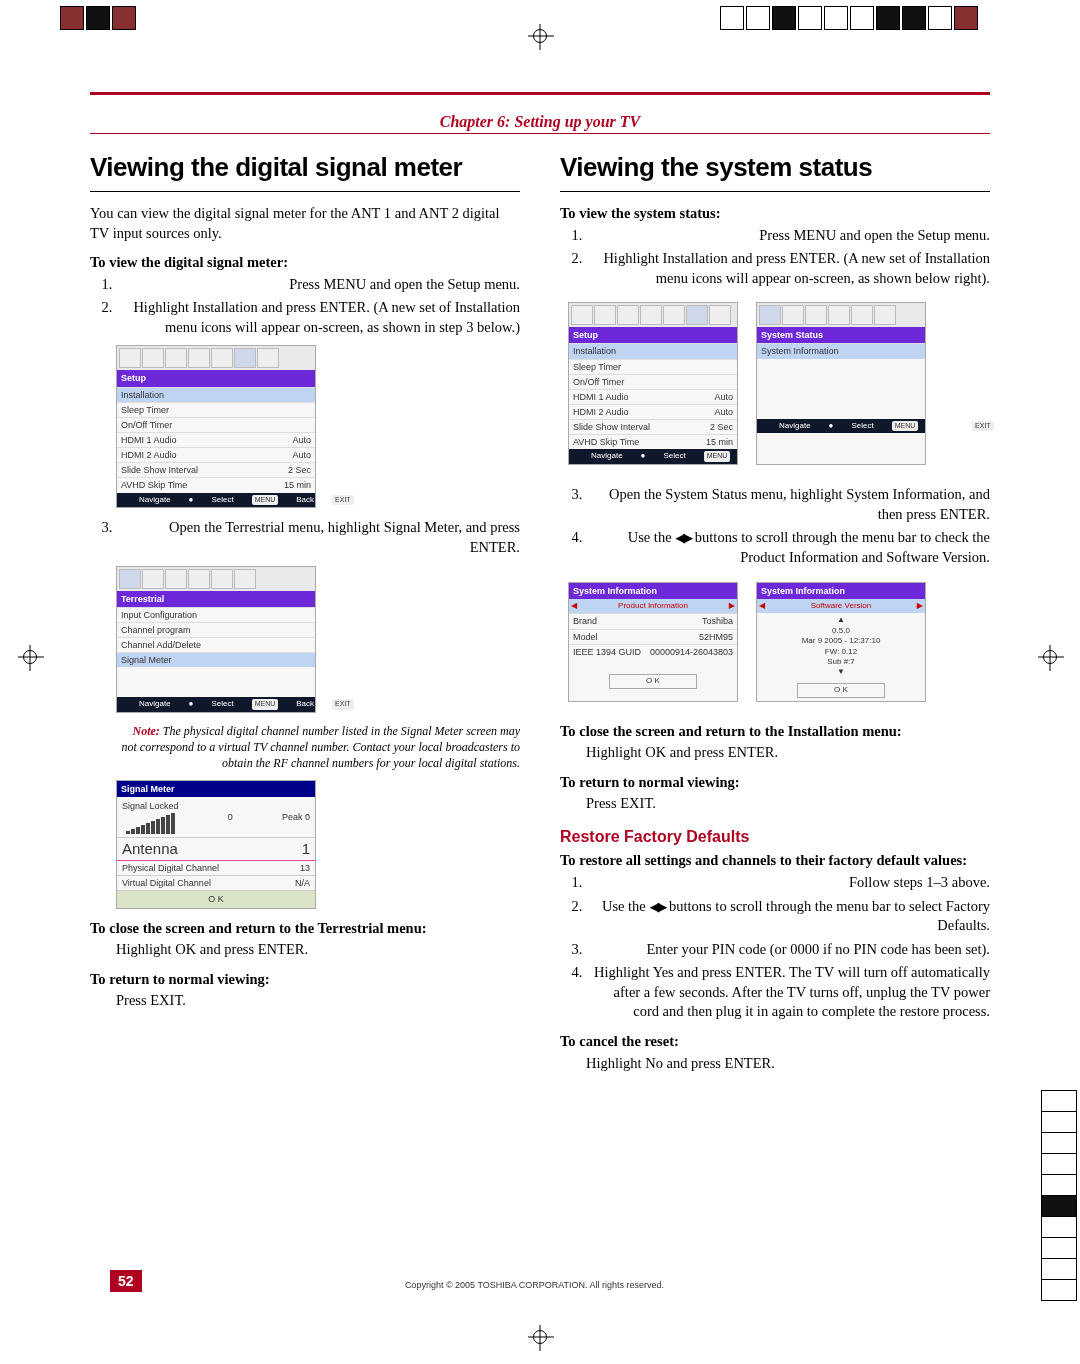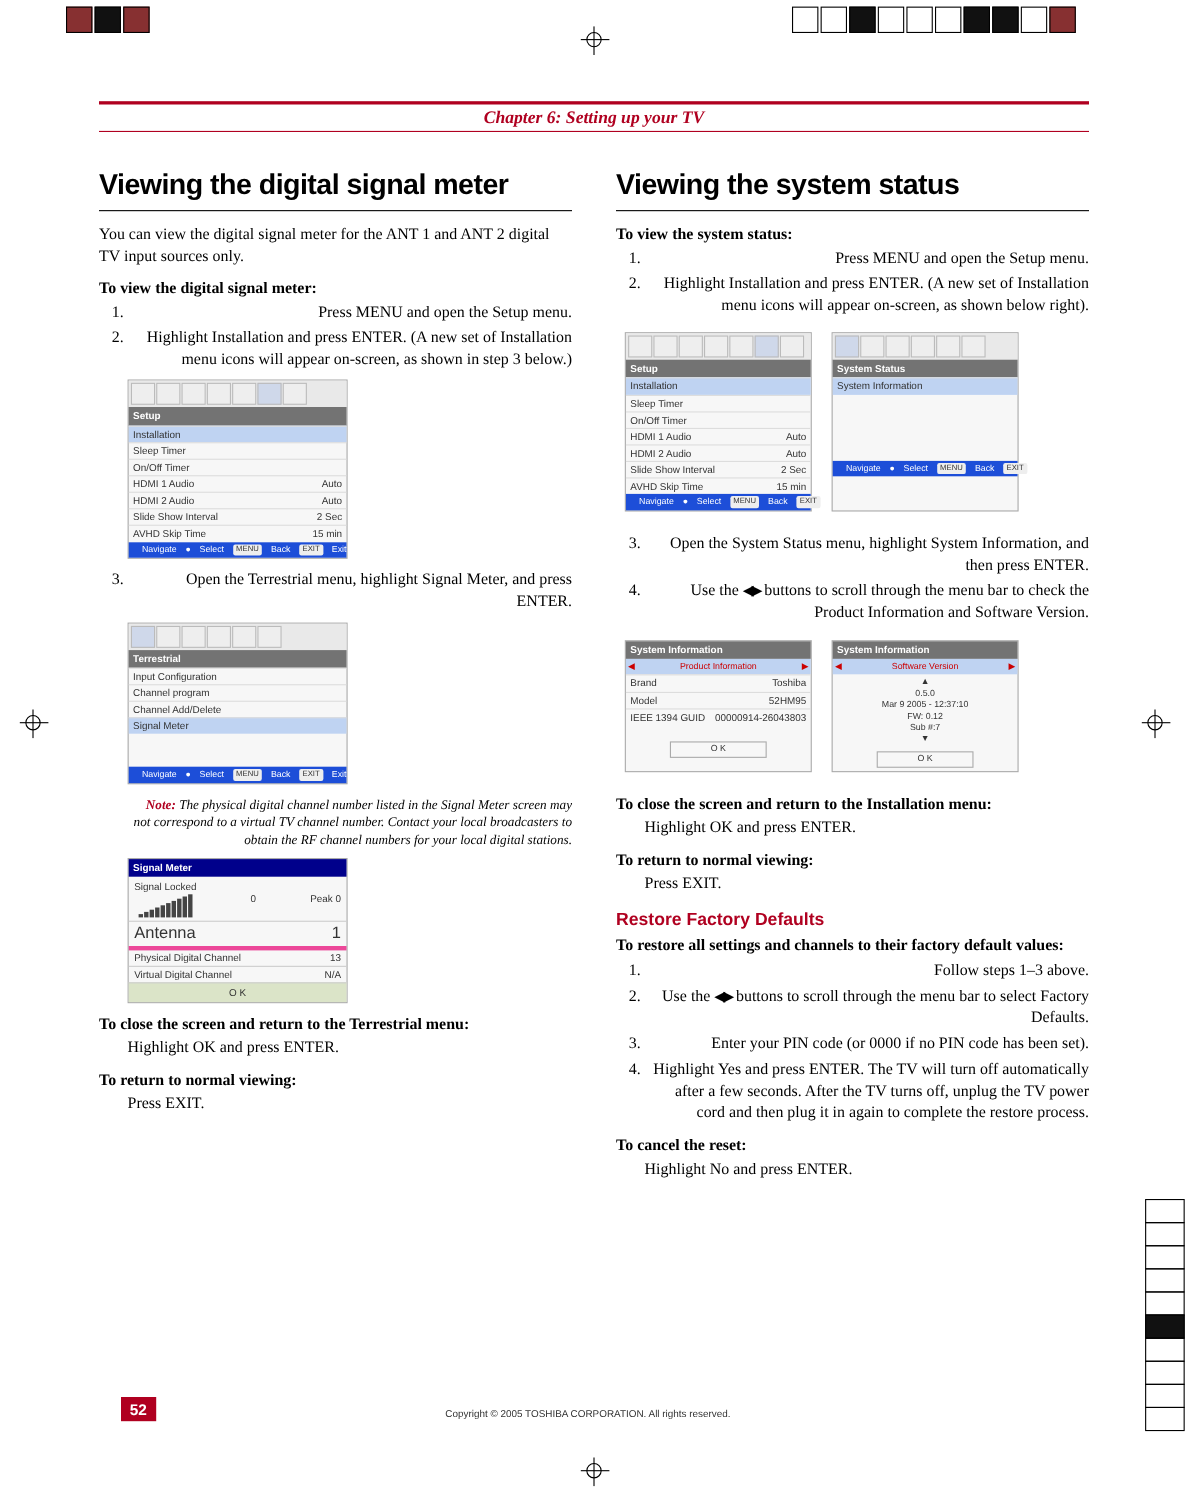--- a/index.html
+++ b/index.html
@@ -23,21 +23,21 @@
   .registration::before, .registration::after {
     content:""; position:absolute; background:#000;
   }
   .registration::before { left:50%; top:-6px; width:1px; height:26px; transform:translateX(-50%); }
   .registration::after { top:50%; left:-6px; height:1px; width:26px; transform:translateY(-50%); }
 
   .chapter-bar {
     position: absolute; top: 92px; left: 90px; right: 90px;
     border-top: 3px solid #b00020; border-bottom: 1px solid #b00020; text-align:center;
     color:#b00020; font-style: italic; font-family: Georgia, serif;
-    font-size: 16px; font-weight: bold; padding:4px 0 2px;
+    font-size: 16px; font-weight: bold; padding:18px 0 2px;
   }
   .page {
     position:absolute; top:150px; left:90px; right:90px; bottom:120px;
     display:flex; gap:40px;
   }
   .col { flex:1; font-size:14.5px; line-height:1.35; }
   h1.sect {
     font-family: Arial, Helvetica, sans-serif; font-weight: 600;
     font-size: 26px; border-bottom:1px solid #000; padding-bottom:6px; margin-bottom:12px;
     letter-spacing:-0.5px;
@@ -53,24 +53,24 @@
   .osd {
     width: 200px; font-family: Arial, sans-serif; font-size:9px; color:#333;
     margin: 6px 0 10px 26px; border:1px solid #aaa; background:#f7f7f7;
   }
   .osd .iconrow {
     display:flex; gap:1px; padding:2px; background:#e9e9e9;
   }
   .osd .iconrow span {
     width:22px; height:20px; background:#eee; border:1px solid #bbb; display:inline-block;
   }
-  .osd .hdr { background:#737373; color:#fff; font-weight:700; padding:2px 4px; font-size:9px;}
+  .osd .hdr { background:#6d28d9; color:#fff; font-weight:700; padding:2px 4px; font-size:9px;}
   .osd .row { display:flex; padding:1px 4px; justify-content:space-between; border-top:1px solid #ddd;}
   .osd .row.sel { background:#bfd3f2;}
-  .osd .nav { background:#1d4ed8; color:#fff; font-size:8px; padding:2px 4px; display:flex; gap:8px;}
+  .osd .nav { background:#0f172a; color:#fff; font-size:8px; padding:2px 4px; display:flex; gap:18px;}
   .osd .nav .pill { background:#eee; color:#333; border-radius:2px; padding:0 3px; font-size:7px;}
   .osd .nav .dot { width:8px; height:8px; background:#f7b500; border-radius:50%; display:inline-block; vertical-align:middle;}
   .osd2 {
     width: 200px; font-family: Arial, sans-serif; font-size:9px; color:#333;
     margin: 6px 0 10px 26px; border:1px solid #aaa; background:#f7f7f7;
   }
   .sig-bars {
     display:flex; align-items:flex-end; height:22px; gap:1px; padding-left:4px;
   }
   .sig-bars span { width:4px; background:#444;}
@@ -235,21 +235,21 @@
               <span style="height:21px"></span>
           </div>
         </div>
         <div>0</div>
         <div><span>Peak</span>&nbsp;<span>0</span></div>
       </div>
       <div class="row" style="display:flex;justify-content:space-between;padding:1px 5px;border-top:1px solid #ccc;font-size:15px">
           <span>Antenna</span>
           <span>1</span>
         </div>
-      <div class="row" style="display:flex;justify-content:space-between;padding:1px 5px;border-top:4px solid #ec4899;font-size:9px">
+      <div class="row" style="display:flex;justify-content:space-between;padding:1px 5px;border-top:1px solid #ec4899;font-size:9px">
           <span>Physical Digital Channel</span>
           <span>13</span>
         </div>
       <div class="row" style="display:flex;justify-content:space-between;padding:1px 5px;border-top:1px solid #ccc;font-size:9px">
           <span>Virtual Digital Channel</span>
           <span>N/A</span>
         </div>
       <div style="text-align:center;background:#dbe4c8;border-top:1px solid #ccc;font-size:9px;padding:2px">O K</div>
     </div>
 

